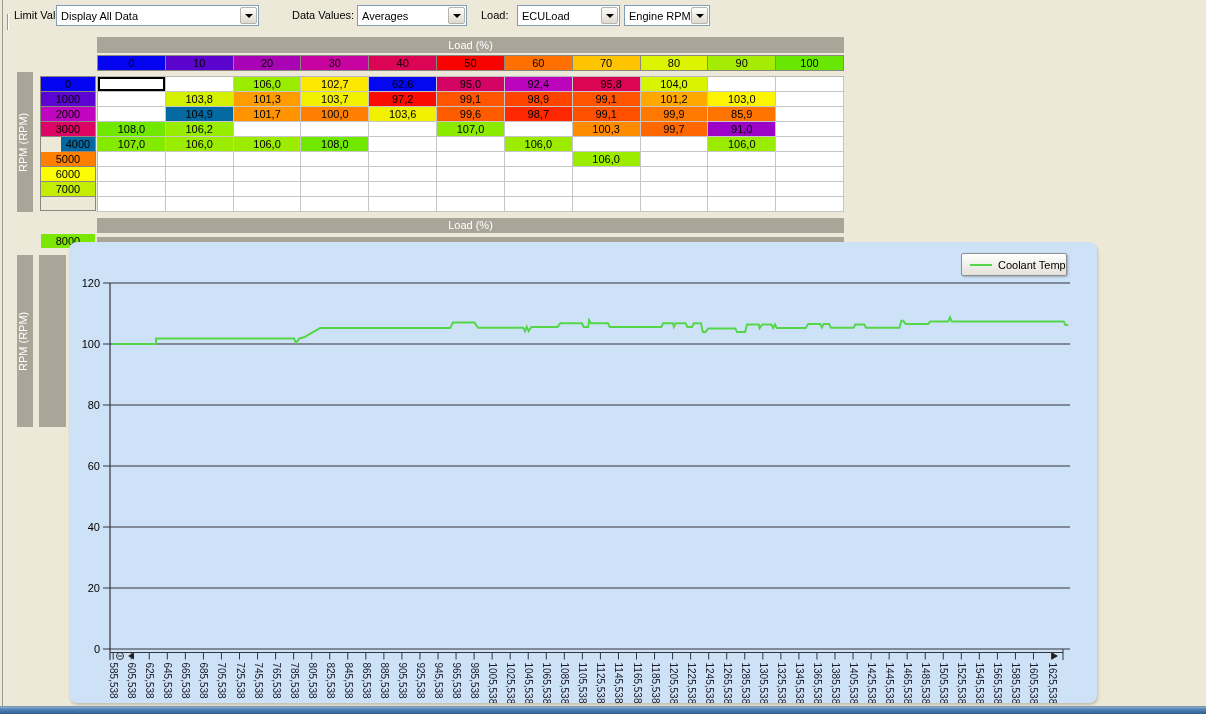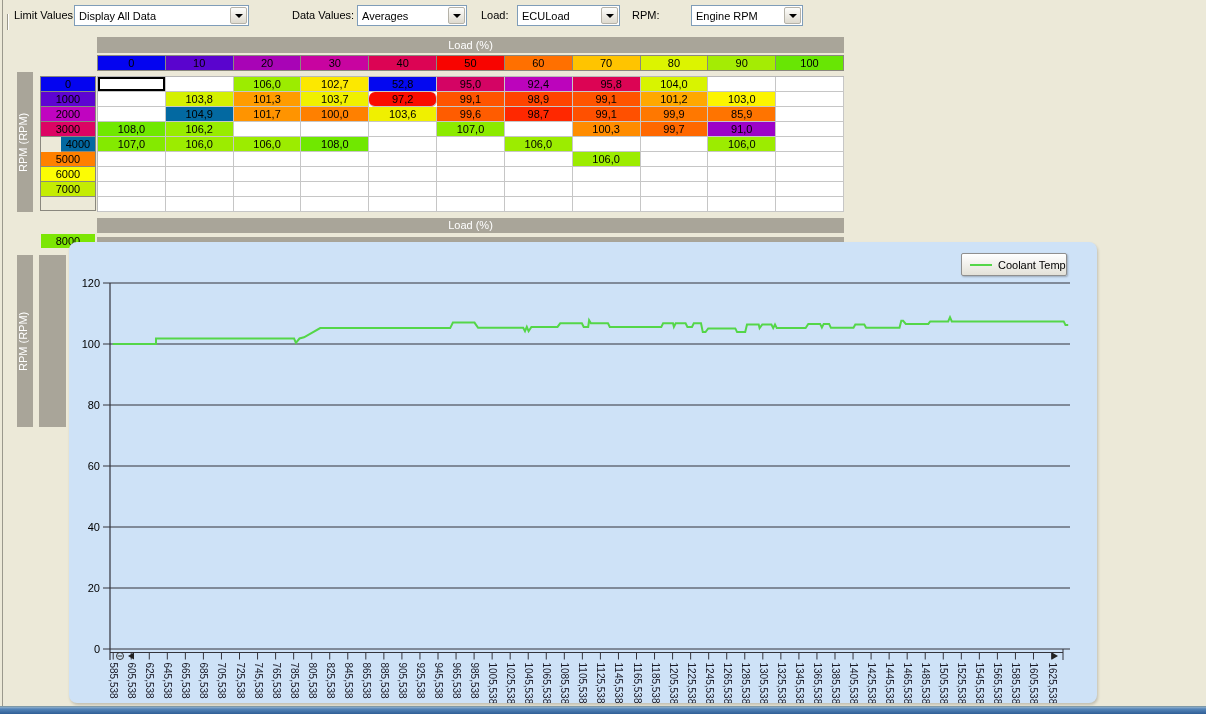--- a/index.html
+++ b/index.html
@@ -50,42 +50,42 @@
   .legend-line { width:22px; height:2px; margin:0 6px 0 8px; }
   svg text { font-family:"Liberation Sans", sans-serif; }
 </style>
 </head>
 <body>
 
 <div class="abs left-border"></div>
 <div class="abs toolbar-grip"></div>
 
 <div class="abs tb-label" style="left:14px">Limit Values To:</div>
-<div class="abs combo" style="left:74px;width:175px">
+<div class="abs combo" style="left:56px;width:203px">
   <span class="combo-text">Display All Data</span>
   <span class="combo-btn">
       <span class="combo-arrow"></span>
     </span>
 </div>
 <div class="abs tb-label" style="left:292px">Data Values:</div>
 <div class="abs combo" style="left:357px;width:110px">
   <span class="combo-text">Averages</span>
   <span class="combo-btn">
       <span class="combo-arrow"></span>
     </span>
 </div>
 <div class="abs tb-label" style="left:481px">Load:</div>
 <div class="abs combo" style="left:517px;width:103px">
   <span class="combo-text">ECULoad</span>
   <span class="combo-btn">
       <span class="combo-arrow"></span>
     </span>
 </div>
 <div class="abs tb-label" style="left:632px">RPM:</div>
-<div class="abs combo" style="left:691px;width:112px">
+<div class="abs combo" style="left:624px;width:86px">
   <span class="combo-text">Engine RPM</span>
   <span class="combo-btn">
       <span class="combo-arrow"></span>
     </span>
 </div>
 
 <div class="abs graybar loadbar1">Load (%)</div>
 <div class="abs graybar rpmbar rpmbar1">RPM (RPM)</div>
 <div class="abs colheaders">
     <div class="colh" style="background: rgb(4, 4, 240);">0</div>
@@ -109,32 +109,32 @@
     <div class="rowh" style="background: rgb(255, 128, 0);">5000</div>
     <div class="rowh" style="background: rgb(252, 252, 4);">6000</div>
     <div class="rowh" style="background: rgb(196, 236, 4);">7000</div>
     <div class="rowh" style="background: rgb(124, 230, 4); margin-top: 37px;">8000</div>
   </div>
 <div class="abs mapgrid">
     <div class="mcell sel"></div>
     <div class="mcell"></div>
     <div class="mcell" style="background: rgb(156, 236, 0);">106,0</div>
     <div class="mcell" style="background: rgb(252, 232, 0);">102,7</div>
-    <div class="mcell" style="background: rgb(4, 8, 240);">52,8</div>
+    <div class="mcell" style="background: rgb(4, 8, 240);">62,6</div>
     <div class="mcell" style="background: rgb(212, 4, 100);">95,0</div>
     <div class="mcell" style="background: rgb(188, 4, 188);">92,4</div>
     <div class="mcell" style="background: rgb(220, 4, 84); padding-left: 10px;">95,8</div>
     <div class="mcell" style="background: rgb(216, 244, 0);">104,0</div>
     <div class="mcell"></div>
     <div class="mcell"></div>
     <div class="mcell"></div>
     <div class="mcell" style="background: rgb(212, 240, 0);">103,8</div>
     <div class="mcell" style="background: rgb(255, 156, 0);">101,3</div>
     <div class="mcell" style="background: rgb(240, 240, 0);">103,7</div>
-    <div class="mcell" style="background: rgb(250, 12, 0); border-radius: 6px;">97,2</div>
+    <div class="mcell" style="background: rgb(250, 12, 0);">97,2</div>
     <div class="mcell" style="background: rgb(255, 84, 0);">99,1</div>
     <div class="mcell" style="background: rgb(255, 68, 0);">98,9</div>
     <div class="mcell" style="background: rgb(255, 84, 0);">99,1</div>
     <div class="mcell" style="background: rgb(255, 168, 0);">101,2</div>
     <div class="mcell" style="background: rgb(252, 244, 0);">103,0</div>
     <div class="mcell"></div>
     <div class="mcell"></div>
     <div class="mcell" style="background: #0369a1;">104,9</div>
     <div class="mcell" style="background: rgb(255, 148, 0);">101,7</div>
     <div class="mcell" style="background: rgb(255, 128, 0);">100,0</div>

